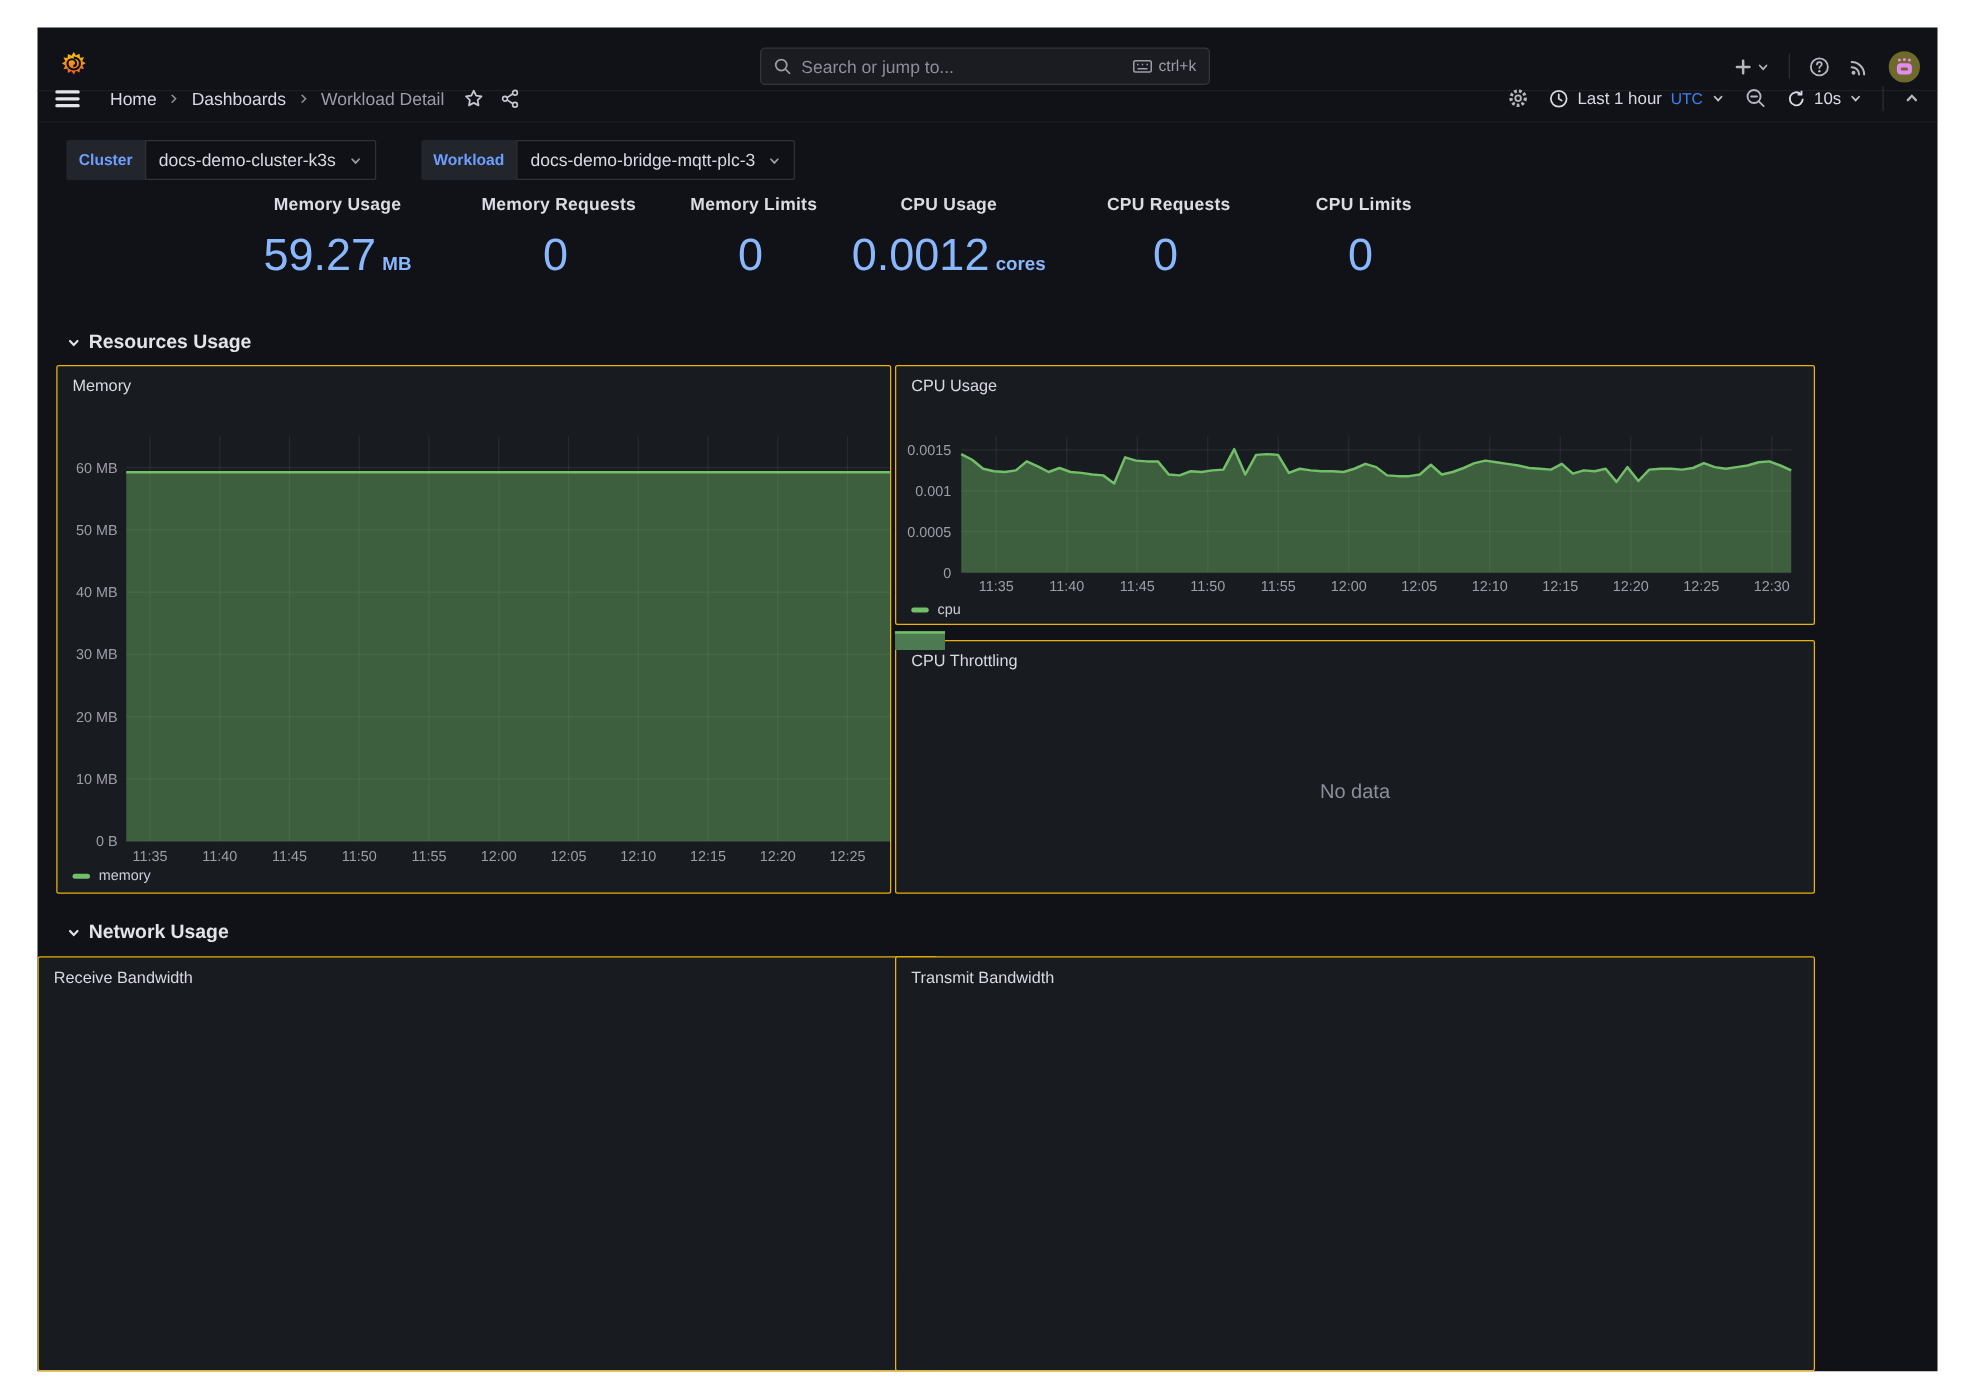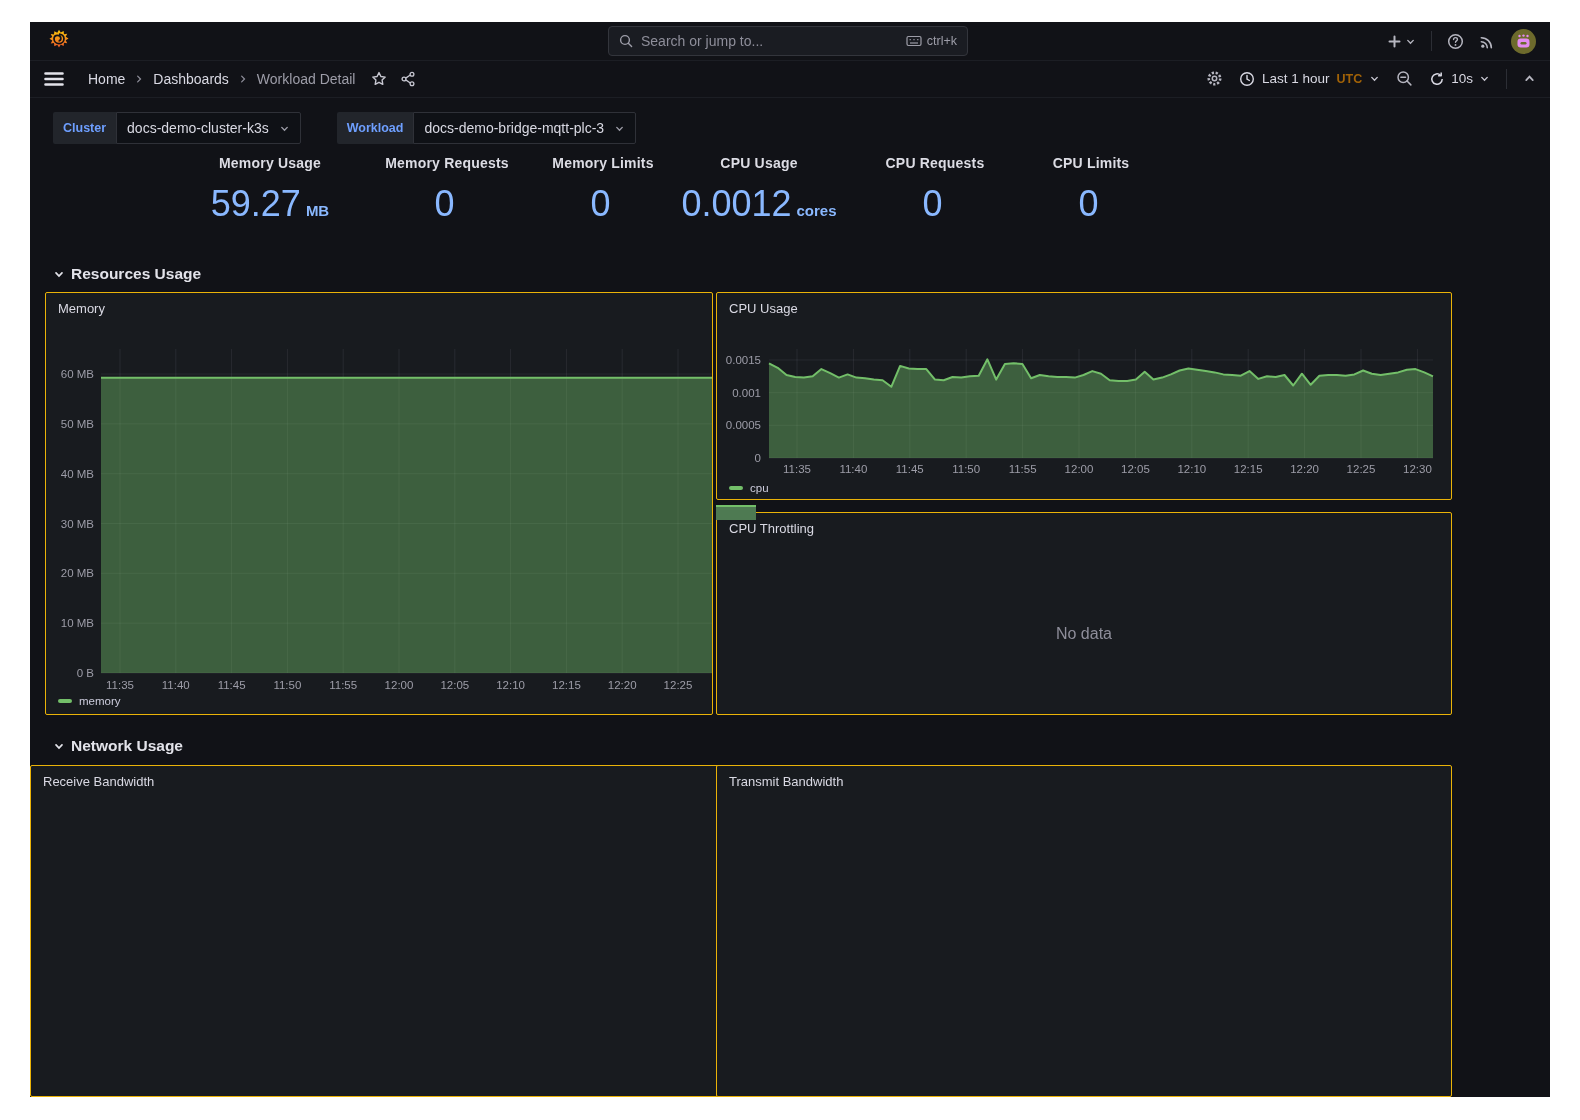--- a/index.html
+++ b/index.html
@@ -1,41 +1,41 @@
 <!DOCTYPE html>
 <html><head>
 <meta charset="utf-8">
 <style>
   html,body{margin:0;padding:0;background:#ffffff;}
   .page{position:relative;width:1580px;height:1120px;background:#ffffff;overflow:hidden;
         font-family:"Liberation Sans",sans-serif;-webkit-font-smoothing:antialiased;}
   .app{position:absolute;left:30px;top:22px;width:1520px;height:1075px;background:#111217;overflow:hidden;color:#ccccdc;}
 
   
-  .topbar{position:absolute;left:0;top:0;width:100%;height:38px;border-bottom:1px solid #1c1e24;}
+  .topbar{position:absolute;left:0;top:12px;width:100%;height:38px;border-bottom:1px solid #1c1e24;}
   .logo{position:absolute;left:16px;top:6px;width:26px;height:26px;}
   .searchbox{position:absolute;left:578px;top:4px;width:360px;height:30px;background:#1a1c22;
              border:1px solid #33353c;border-radius:4px;display:flex;align-items:center;padding:0 10px;box-sizing:border-box;gap:8px;}
   .searchbox .ph{color:#8e8e9a;font-size:14px;flex:1;white-space:nowrap;}
   .kbd-hint{display:flex;align-items:center;gap:5px;color:#9d9da8;font-size:12.5px;}
   .top-right{position:absolute;right:14px;top:0;height:38px;display:flex;align-items:center;gap:15px;}
   .iconbtn{display:flex;align-items:center;gap:3px;color:#b6b6c0;cursor:pointer;}
   .vdiv{width:1px;height:20px;background:#2c2e35;}
   .avatar{width:25px;height:25px;border-radius:50%;background:#6d6a2c;display:flex;align-items:center;justify-content:center;overflow:hidden;}
 
   
   .navbar{position:absolute;left:0;top:38px;width:100%;height:38px;border-bottom:1px solid #1c1e24;
           display:flex;align-items:center;padding:0 14px;box-sizing:border-box;}
   .crumbs{display:flex;align-items:center;gap:9px;margin-left:24px;font-size:14px;}
   .crumb{color:#d9d9e3;font-weight:500;}
   .crumb.current{color:#9d9da8;font-weight:400;}
   .crumb-sep{color:#8e8e9a;display:flex;align-items:center;}
   .nav-right{margin-left:auto;display:flex;align-items:center;gap:16px;font-size:13.5px;color:#c7c7d1;}
   .timepick{display:flex;align-items:center;gap:7px;color:#d9d9e3;text-align:right;}
-  .utc{color:#a16207;font-weight:700;font-size:12.5px;}
+  .utc{color:#3b82f6;font-weight:400;font-size:12.5px;}
   .refresh-grp{display:flex;align-items:center;gap:6px;color:#d9d9e3;}
 
   
   .vars-row{position:absolute;left:23px;top:90px;display:flex;gap:36px;}
   .var-chip{display:flex;height:32px;}
   .var-label{display:flex;align-items:center;padding:0 10px;background:#22252b;border-radius:2px 0 0 2px;
              color:#6e9fff;font-size:12.5px;font-weight:700;}
   .var-value{display:flex;align-items:center;gap:10px;padding:0 10px;background:#0f1116;border:1px solid #2f3138;
              border-radius:0 2px 2px 0;color:#d9d9e3;font-size:14px;}
 

